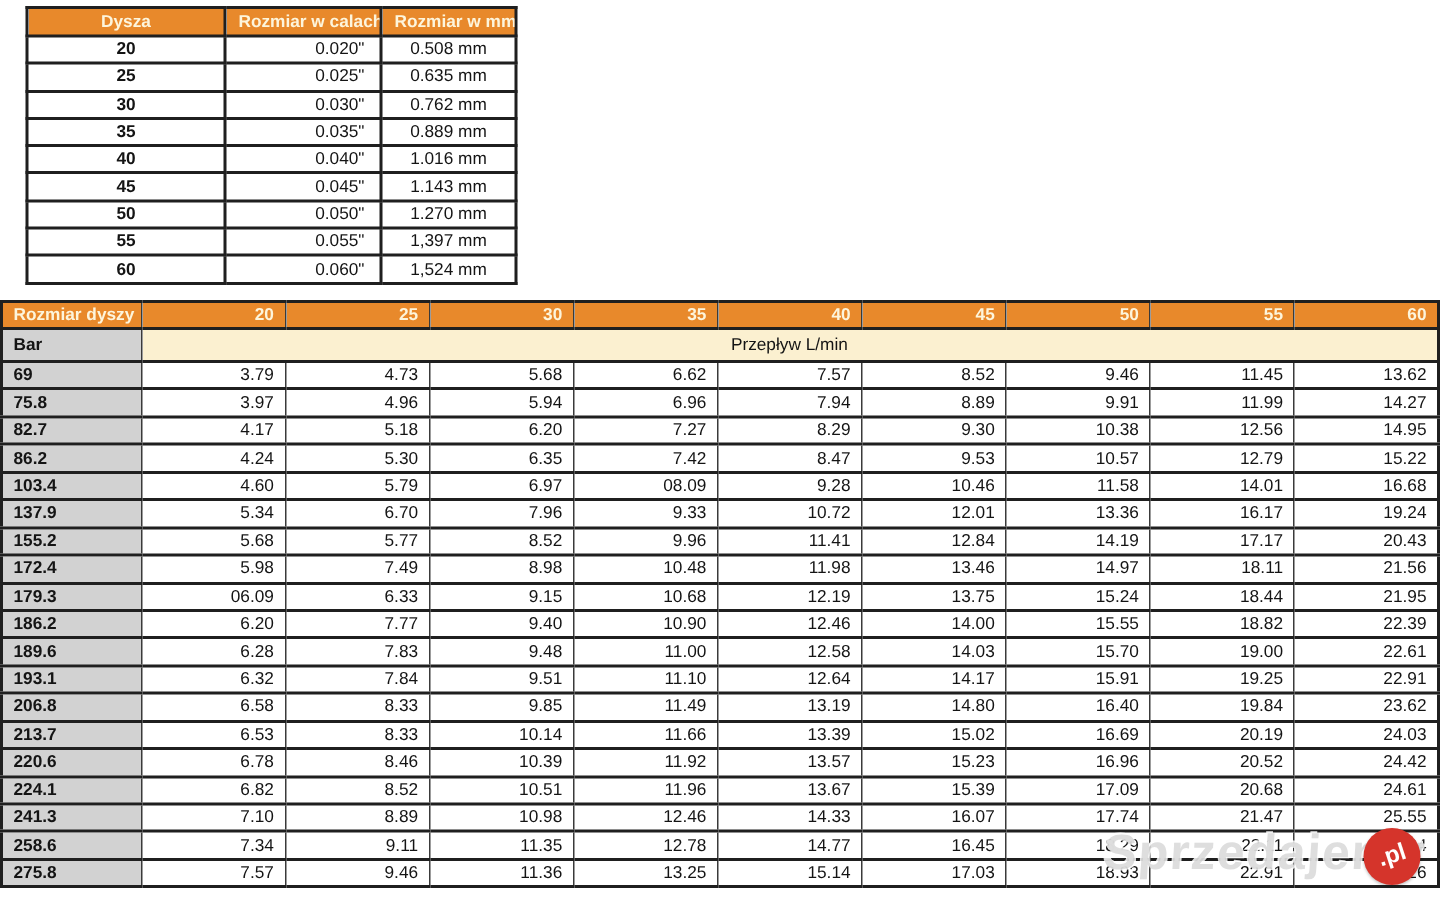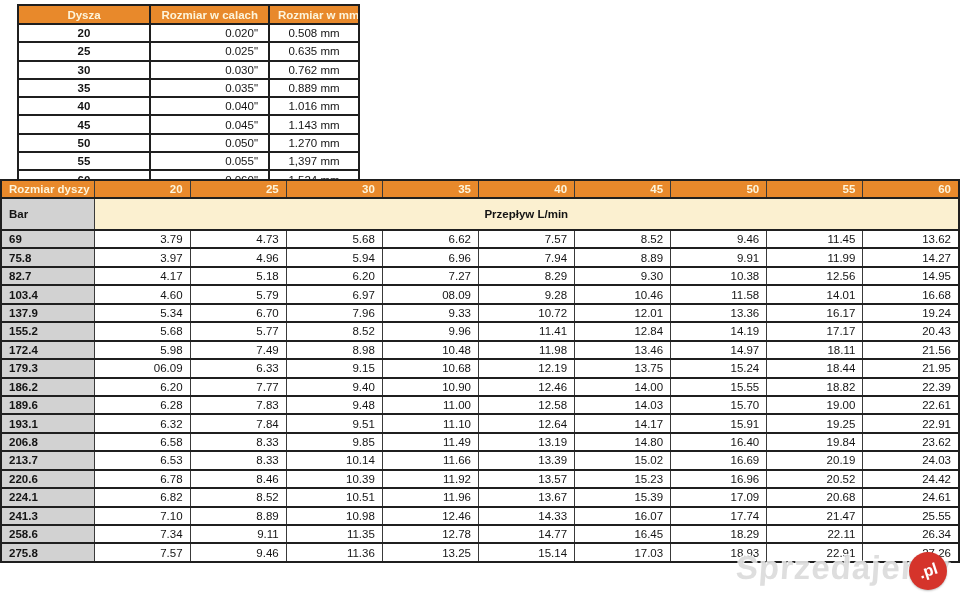--- a/index.html
+++ b/index.html
@@ -28,26 +28,26 @@
   }
   .nozzle-table th,.nozzle-table td{
     border:2px solid var(--border-dark);
     height:18.3px;padding:0 8px;
   }
   .nozzle-table thead th{
     background:var(--orange);color:var(--header-text);
     font-weight:bold;text-align:center;height:19px;
   }
   .nozzle-table .col-dysza{width:132px;text-align:center;font-weight:bold;}
-  .nozzle-table .col-inches{width:119px;text-align:right;padding-right:10px;}
+  .nozzle-table .col-inches{width:104px;text-align:right;padding-right:10px;}
   .nozzle-table .col-mm{width:90px;text-align:center;padding-right:8px;}
 
   
   .flow-table{
-    position:absolute;left:0;top:179px;width:960px;
+    position:absolute;left:0;top:200px;width:960px;
     font-size:11.5px;border:2px solid var(--border-dark);
   }
   .flow-table th,.flow-table td{
     border-top:2px solid var(--border-dark);
     border-bottom:2px solid var(--border-dark);
     border-left:1px solid var(--border-mid);
     border-right:1px solid var(--border-mid);
     padding:0 7px;
   }
   .flow-table .corner-cell{
@@ -55,21 +55,21 @@
     font-weight:bold;text-align:left;height:18px;
   }
   .flow-table .size-col-header{
     background:var(--orange);color:var(--header-text);
     font-weight:bold;text-align:right;height:18px;
   }
   .flow-table .bar-label-cell{
     background:var(--gray);font-weight:bold;text-align:left;height:16px;
   }
   .flow-table .flow-label-cell{
-    background:var(--cream);font-weight:bold;text-align:center;height:32px;margin-left:48px;
+    background:var(--cream);font-weight:normal;text-align:center;height:22px;margin-left:48px;
   }
   .flow-table td.bar-cell{
     background:var(--gray);font-weight:bold;text-align:left;height:16px;
   }
   .flow-table td.value-cell{
     background:#ffffff;text-align:right;height:18.45px;
   }
 
   
   .watermark{
@@ -201,20 +201,32 @@
         <td class="value-cell">5.18</td>
         <td class="value-cell">6.20</td>
         <td class="value-cell">7.27</td>
         <td class="value-cell">8.29</td>
         <td class="value-cell">9.30</td>
         <td class="value-cell">10.38</td>
         <td class="value-cell">12.56</td>
         <td class="value-cell">14.95</td>
       </tr>
       <tr>
+        <td class="bar-cell">86.2</td>
+        <td class="value-cell">4.24</td>
+        <td class="value-cell">5.30</td>
+        <td class="value-cell">6.35</td>
+        <td class="value-cell">7.42</td>
+        <td class="value-cell">8.47</td>
+        <td class="value-cell">9.53</td>
+        <td class="value-cell">10.57</td>
+        <td class="value-cell">12.79</td>
+        <td class="value-cell">15.22</td>
+      </tr>
+      <tr>
         <td class="bar-cell">103.4</td>
         <td class="value-cell">4.60</td>
         <td class="value-cell">5.79</td>
         <td class="value-cell">6.97</td>
         <td class="value-cell">08.09</td>
         <td class="value-cell">9.28</td>
         <td class="value-cell">10.46</td>
         <td class="value-cell">11.58</td>
         <td class="value-cell">14.01</td>
         <td class="value-cell">16.68</td>

